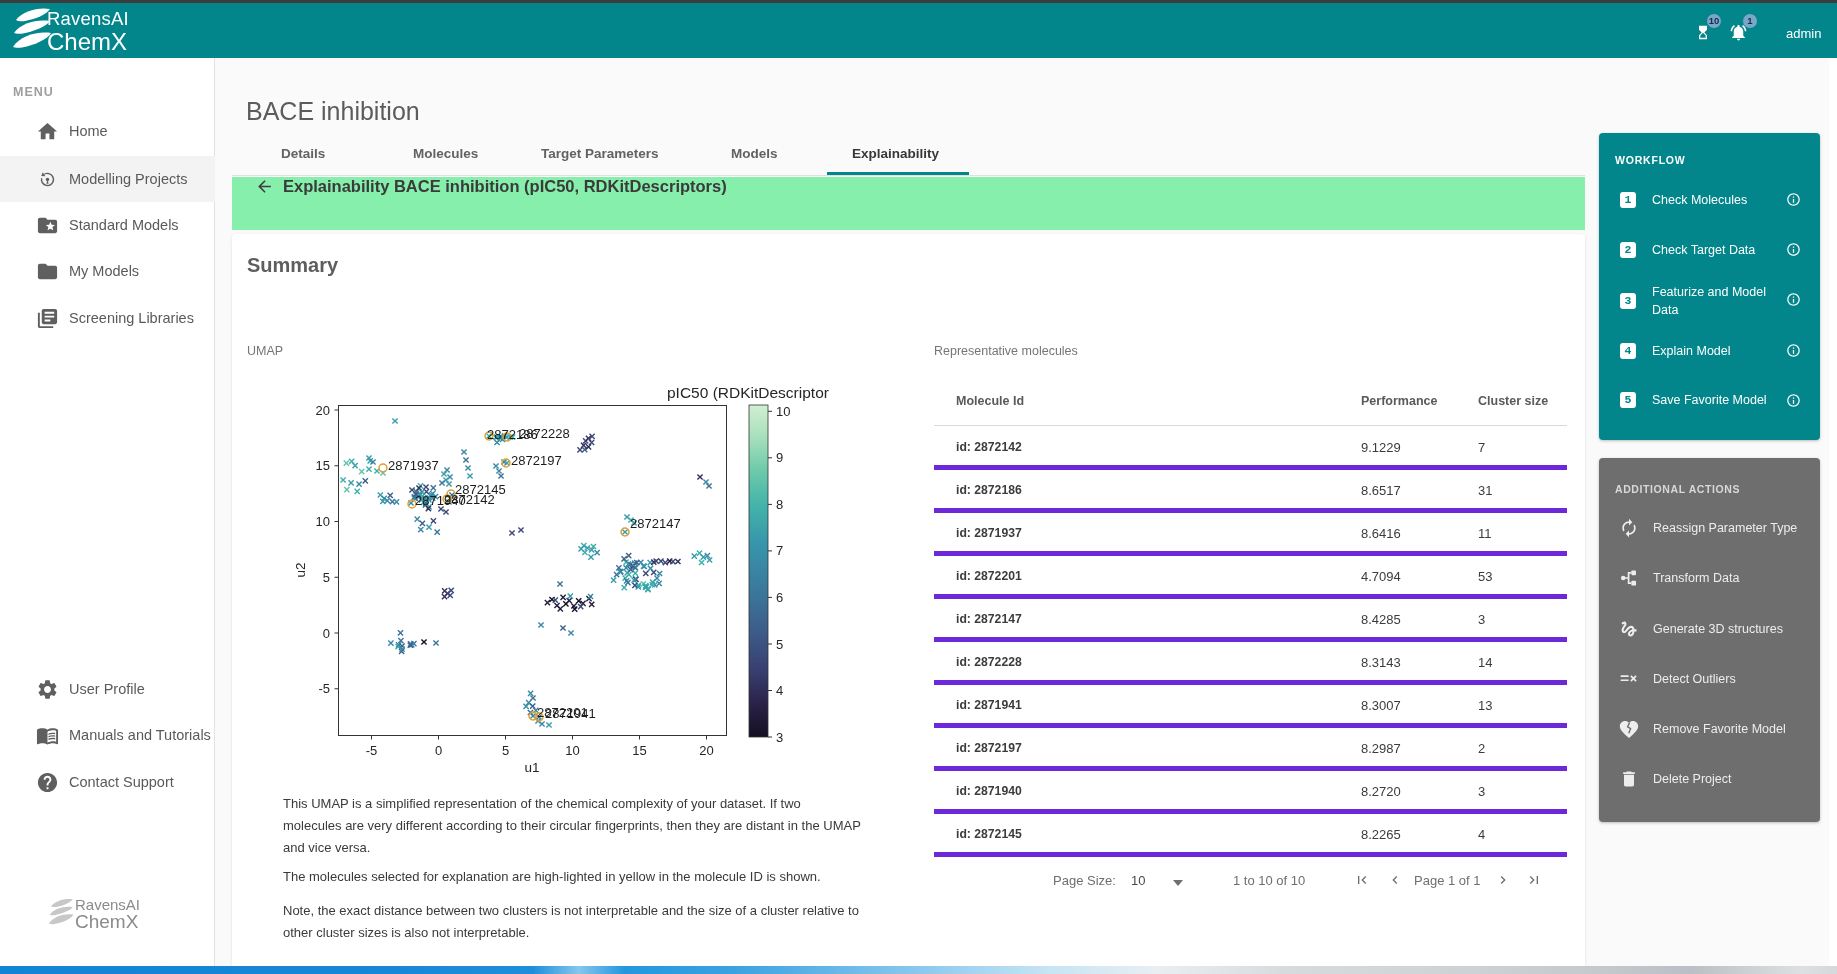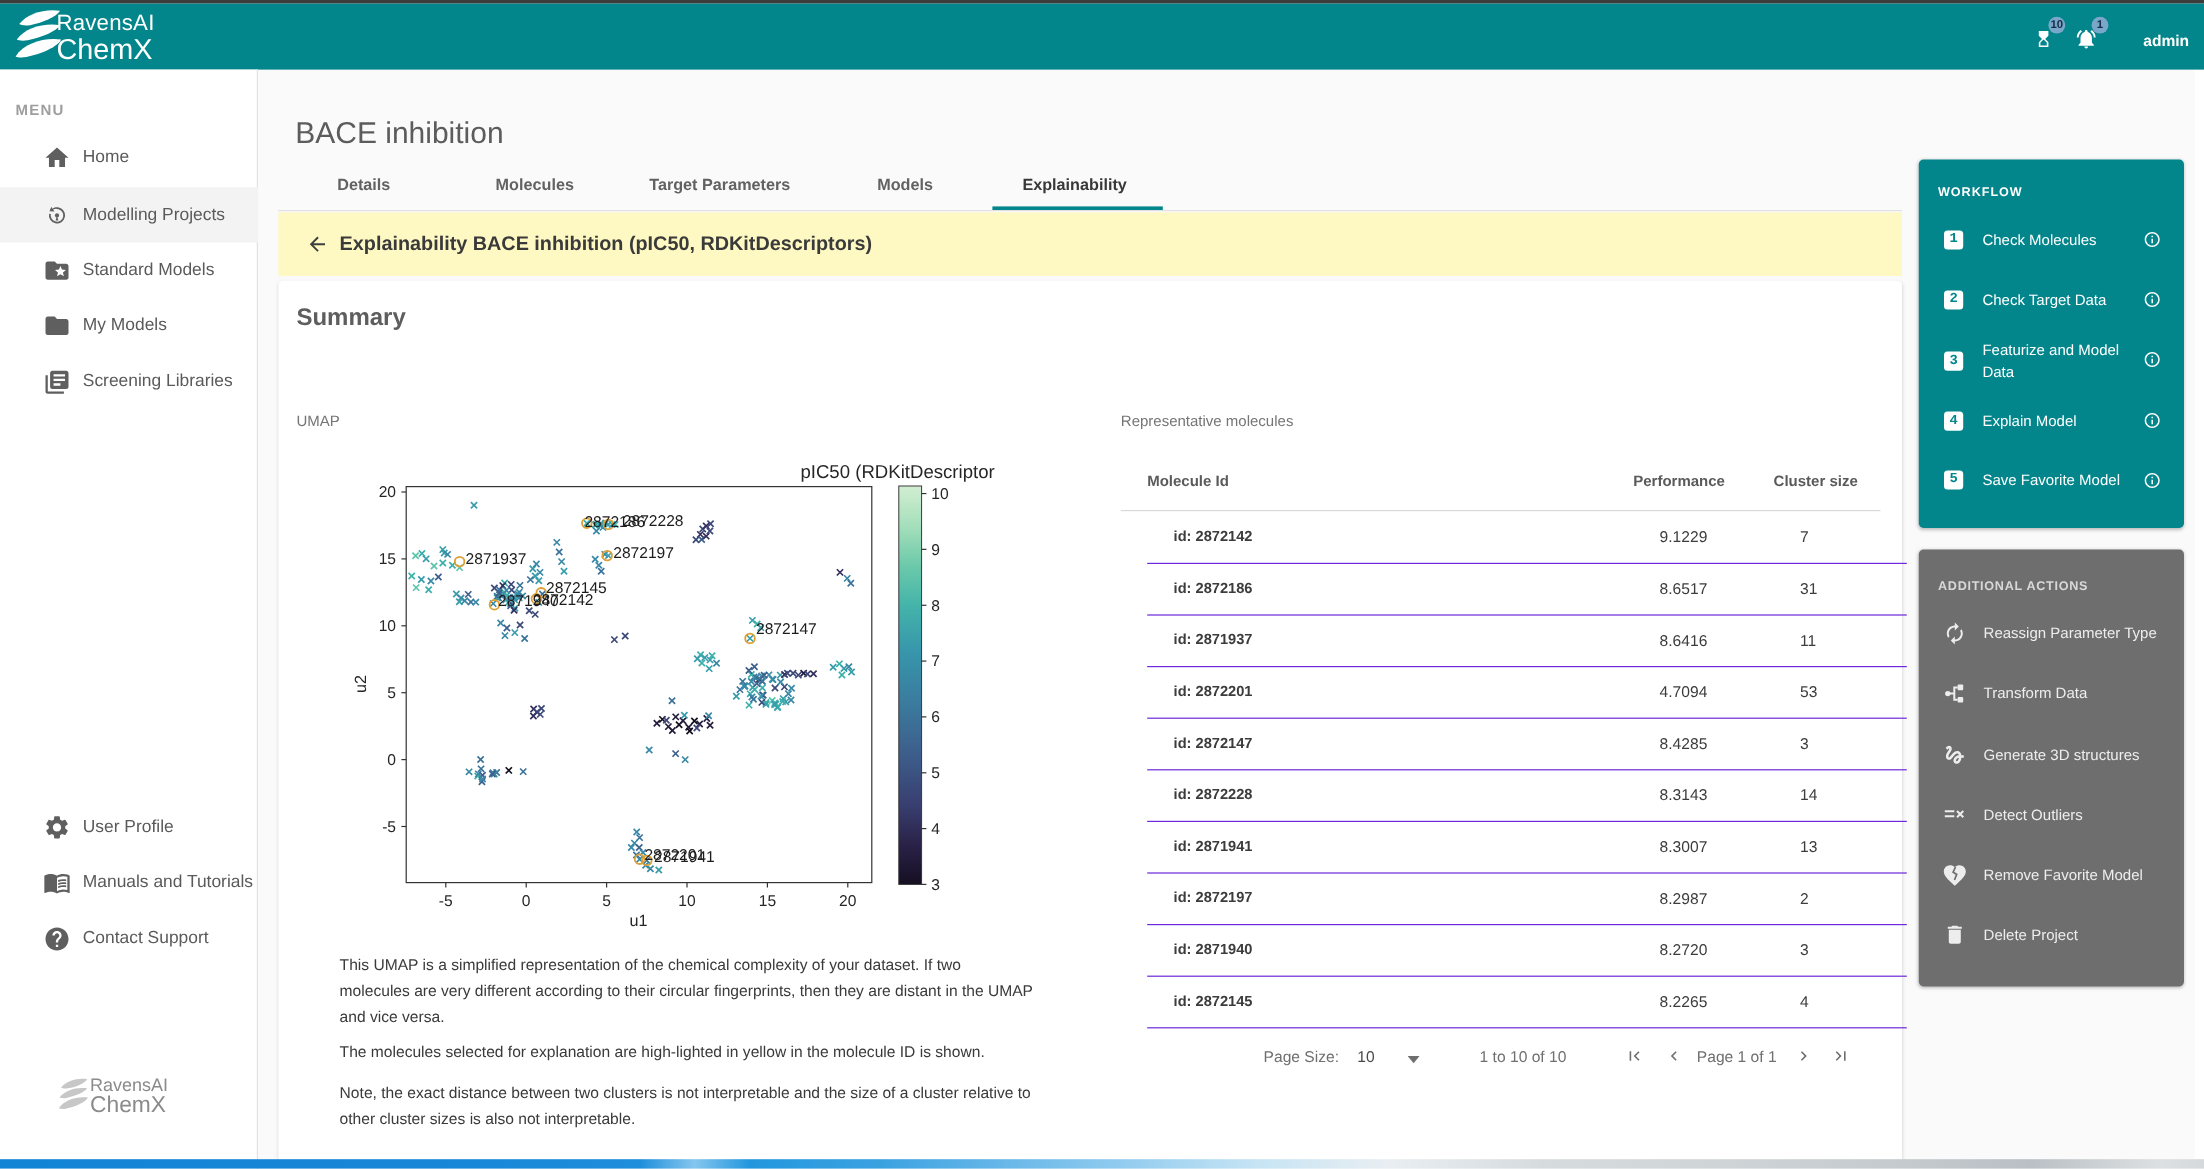--- a/index.html
+++ b/index.html
@@ -5,50 +5,50 @@
 *{margin:0;padding:0;box-sizing:border-box;}
 html,body{width:1837px;height:974px;font-family:"Liberation Sans",sans-serif;background:#fafafa;overflow:hidden;position:relative;}
 .abs{position:absolute;}
 
 #darkstrip{position:absolute;top:0;left:0;width:1837px;height:3px;background:#3c3c3c;}
 #topbar{position:absolute;top:3px;left:0;width:1837px;height:55px;background:#02868b;color:#fff;}
 #logo{position:absolute;left:10px;top:4px;}
 #logotxt{position:absolute;left:47px;top:0px;line-height:1;}
 #logotxt .l1{font-size:18.5px;letter-spacing:0.2px;margin-top:7px;}
 #logotxt .l2{font-size:24px;margin-top:1px;}
-#adm{position:absolute;left:1786px;top:23px;font-size:13px;font-weight:bold;color:#fff;}
+#adm{position:absolute;left:1786px;top:23px;font-size:13px;font-weight:normal;color:#fff;}
 .badge{position:absolute;width:14px;height:14px;border-radius:50%;background:#79a7c9;color:#172c45;font-size:9.5px;font-weight:bold;text-align:center;line-height:14px;}
 
 #sidebar{position:absolute;top:58px;left:0;width:215px;height:916px;background:#fff;border-right:1px solid #e2e2e2;}
 #menuLbl{position:absolute;left:13px;top:27px;font-size:12.5px;font-weight:bold;color:#9e9e9e;letter-spacing:1px;}
 .nav{position:absolute;left:0;width:215px;height:46px;display:flex;align-items:center;color:#5a5a5a;font-size:14.5px;padding-left:20px;}
 .nav svg{margin-left:16px;margin-right:10px;flex:none;}
 .nav.sel{background:#f3f3f3;}
 #wmark{position:absolute;left:47px;top:840px;opacity:0.55;filter:grayscale(1);}
 #wmarkt{position:absolute;left:75px;top:839px;color:#8b8b8b;line-height:1;}
 #wmarkt .l1{font-size:15px;}
 #wmarkt .l2{font-size:19px;}
 
 #h1{position:absolute;left:246px;top:81px;font-size:25px;color:#5c5c5c;margin-top:16px;}
 .tab{position:absolute;top:146px;font-size:13.5px;font-weight:bold;color:#626262;}
 .tab.act{color:#383838;}
 #tabline{position:absolute;left:232px;top:175px;width:1353px;height:1px;background:#e0e0e0;}
 #tabul{position:absolute;left:827px;top:172px;width:142px;height:3px;background:#02868b;}
-#crumb{position:absolute;left:232px;top:177px;width:1353px;height:53px;background:#fef9c3;display:flex;align-items:center;}
+#crumb{position:absolute;left:232px;top:177px;width:1353px;height:53px;background:#86efac;display:flex;}
 #crumb .tt{margin-left:9px;font-size:16.5px;font-weight:bold;color:#3a3a3a;}
 
 #card{position:absolute;left:232px;top:234px;width:1353px;height:733px;background:#fff;box-shadow:0 1px 3px rgba(0,0,0,0.12);border-radius:4px 4px 0 0;}
 #summary{position:absolute;left:15px;top:20px;font-size:20px;font-weight:bold;color:#5e5e5e;}
 #sumtxt{position:absolute;left:15px;top:52px;font-size:12.6px;color:#3a3a3a;white-space:nowrap;}
 #umapLbl{position:absolute;left:15px;top:110px;font-size:12.5px;color:#757575;}
 .para{position:absolute;left:51px;width:578px;font-size:13px;color:#3a3a3a;line-height:22px;}
 
 #repLbl{position:absolute;left:702px;top:110px;font-size:12.5px;color:#757575;}
 .th{position:absolute;font-size:12.5px;font-weight:bold;color:#5a5a5a;}
-.tr{position:absolute;left:724px;width:633px;height:43px;border-bottom:1px solid #6d28d9;text-align:center;}
+.tr{position:absolute;left:702px;width:633px;height:43px;border-bottom:5px solid #6d28d9;text-align:center;}
 .td1{position:absolute;left:22px;top:13px;font-size:12.2px;font-weight:bold;color:#3c3c3c;}
 .td2{position:absolute;left:427px;top:13px;font-size:13px;color:#3c3c3c;}
 .td3{position:absolute;left:544px;top:13px;font-size:13px;color:#3c3c3c;}
 #pgrow{position:absolute;left:702px;top:622px;width:633px;height:56px;font-size:13px;color:#6f6f6f;}
 
 #wf{position:absolute;left:1599px;top:133px;width:221px;height:307px;background:#02868b;border-radius:4px;box-shadow:0 1px 3px rgba(0,0,0,0.25);color:#fff;}
 #wf .hd{position:absolute;left:16px;top:21px;font-size:10.5px;font-weight:bold;letter-spacing:0.8px;}
 .wfi{position:absolute;left:0;width:221px;}
 .numsq{position:absolute;left:21px;width:16px;height:16px;background:#fff;border-radius:3px;color:#02868b;font-size:11.5px;font-weight:bold;text-align:center;line-height:16px;font-family:"Liberation Mono",monospace;}
 .wft{position:absolute;left:53px;font-size:12.5px;color:#fff;width:130px;line-height:18px;}

